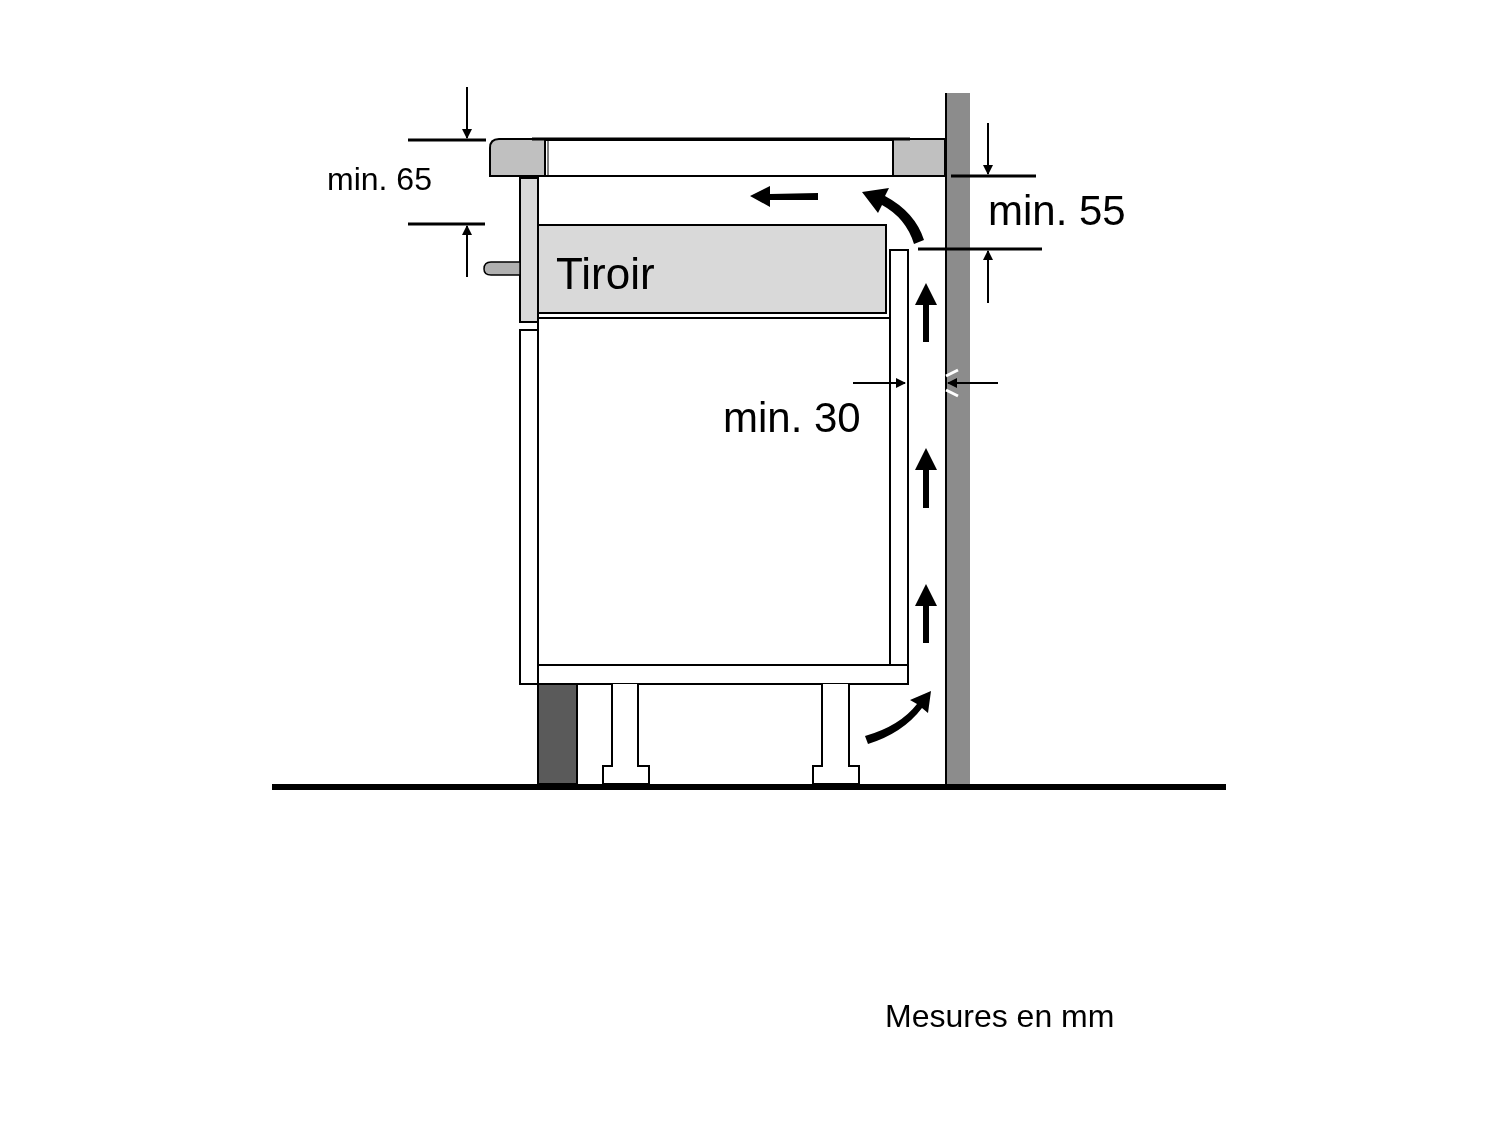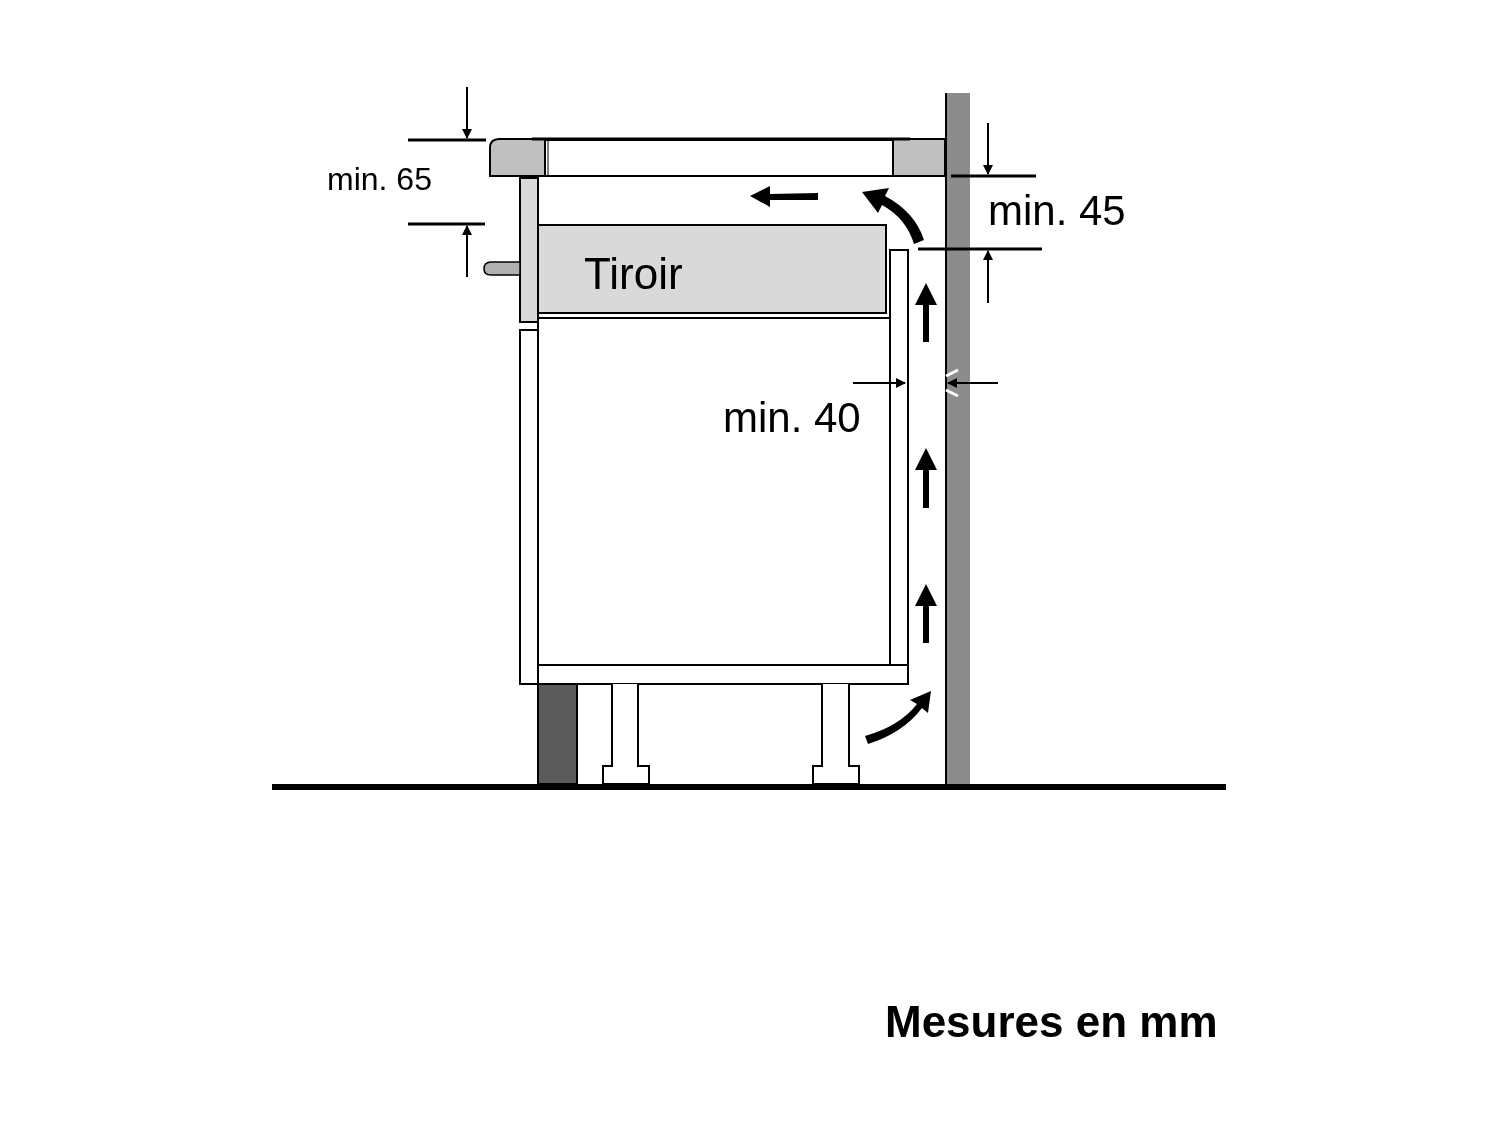--- a/index.html
+++ b/index.html
@@ -83,16 +83,16 @@
     <path d="M818,193 L770,194 L770,186 L750,196 L770,207 L770,200 L818,200 Z"></path>
     <path d="M924,240 Q915,212 885,196 L889,188 L862,192 L878,213 L882,205 Q906,218 914,244 Z"></path>
     <path d="M923,342 L923,305 L915,305 L926,283 L937,305 L929,305 L929,342 Z"></path>
     <path d="M923,508 L923,470 L915,470 L926,448 L937,470 L929,470 L929,508 Z"></path>
     <path d="M923,643 L923,606 L915,606 L926,584 L937,606 L929,606 L929,643 Z"></path>
     <path d="M865,736 Q900,726 917,704 L910,700 L931,691 L928,713 L922,708 Q903,733 868,744 Z"></path>
   </g>
 </svg>
 
 <div class="lbl" style="left:327px; top:163px; font-size:32px;">min. 65</div>
-<div class="lbl" style="left:988px; top:190px; font-size:42px;">min. 45</div>
-<div class="lbl" style="left:723px; top:397px; font-size:42px;">min. 40</div>
-<div class="lbl" style="left:556px; top:252px; font-size:44px;margin-left:28px;">Tiroir</div>
-<div class="lbl" style="left:885px; top:1000px; font-size:44px;font-weight:bold;">Mesures en mm</div>
+<div class="lbl" style="left:988px; top:190px; font-size:42px;">min. 55</div>
+<div class="lbl" style="left:723px; top:397px; font-size:42px;">min. 30</div>
+<div class="lbl" style="left:556px; top:252px; font-size:44px;">Tiroir</div>
+<div class="lbl" style="left:885px; top:1000px; font-size:32px;">Mesures en mm</div>
 
 </body></html>

